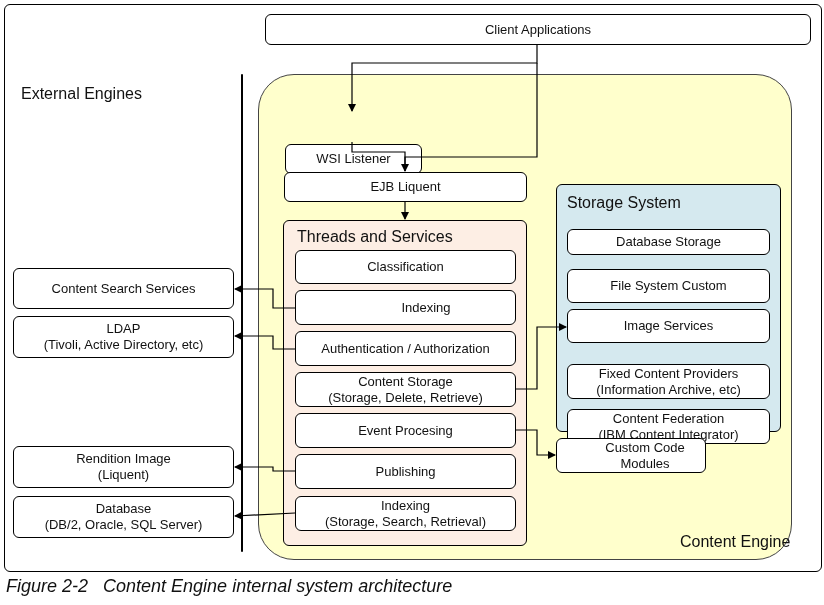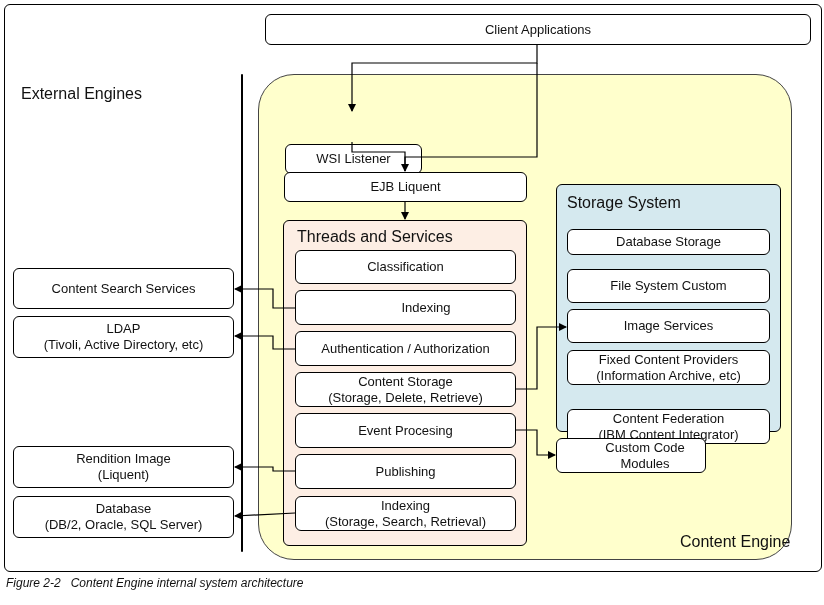--- a/index.html
+++ b/index.html
@@ -8,21 +8,21 @@
     .abs { position: absolute; box-sizing: border-box; border-radius: 6px; }
     .frame { left: 4px; top: 4px; width: 818px; height: 568px; border: 1.5px solid #000; background: #fff; }
     .box { border: 1px solid #000; background: #fff; display: flex; align-items: center; justify-content: center;
            text-align: center; font-size: 13px; line-height: 16px; }
     .label { font-size: 16px; white-space: nowrap; }
     .engine { left: 258px; top: 74px; width: 534px; height: 486px; background: #ffffcc;
               border: 1.5px solid #444; border-radius: 36px; }
     .threads { left: 283px; top: 220px; width: 244px; height: 326px; background: #fdeee4; border: 1.5px solid #000; }
     .storage { left: 556px; top: 184px; width: 225px; height: 248px; background: #d5e9ef; border: 1.5px solid #000; }
     .sep { left: 241px; top: 74px; width: 1.5px; height: 478px; background: #000; }
-    .caption { left: 6px; top: 576px; font-size: 12px; font-style: italic; white-space: pre; color: #111; }
+    .caption { left: 6px; top: 576px; font-size: 18px; font-style: italic; white-space: pre; color: #111; }
     svg.wires { position: absolute; left: 0; top: 0; }
   </style>
 </head>
 <body>
 
 <div class="abs frame"></div>
 
 <div class="abs box" style="left:265px;top:14px;width:546px;height:31px;">
   <span>Client Applications</span>
 </div>
@@ -116,21 +116,21 @@
 <div class="abs box" style="left:567px;top:269px;width:203px;height:34px;">
   <div>
       <div>File System Custom</div>
     </div>
 </div>
 <div class="abs box" style="left:567px;top:309px;width:203px;height:34px;">
   <div>
       <div>Image Services</div>
     </div>
 </div>
-<div class="abs box" style="left:567px;top:350px;width:203px;height:35px;">
+<div class="abs box" style="left:567px;top:364px;width:203px;height:35px;">
   <div>
     <div>Fixed Content Providers</div>
     <div>(Information Archive, etc)</div>
   </div>
 </div>
 <div class="abs box" style="left:567px;top:389px;width:203px;height:35px;margin-top:20px;">
   <div>
     <div>Content Federation</div>
     <div>(IBM Content Integrator)</div>
   </div>

